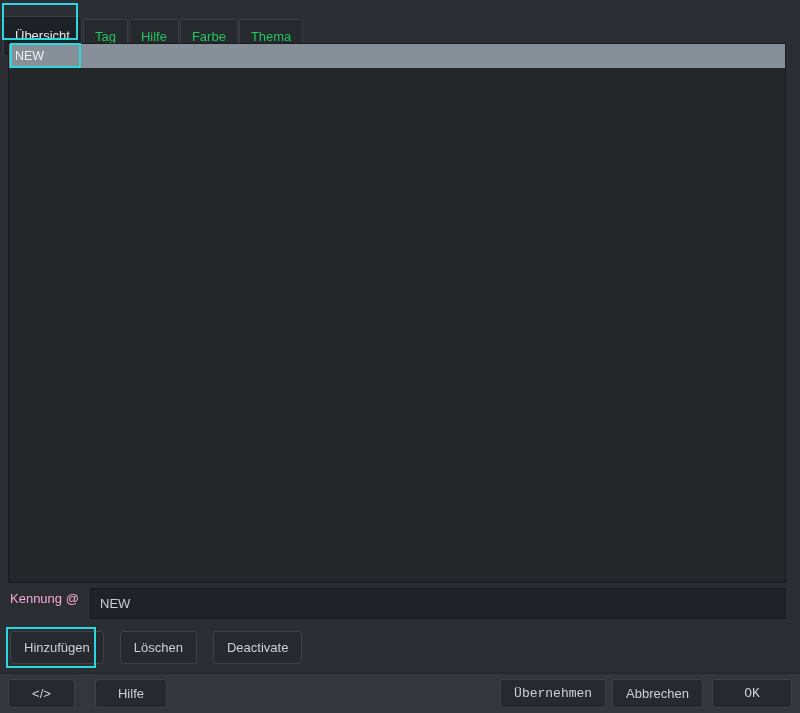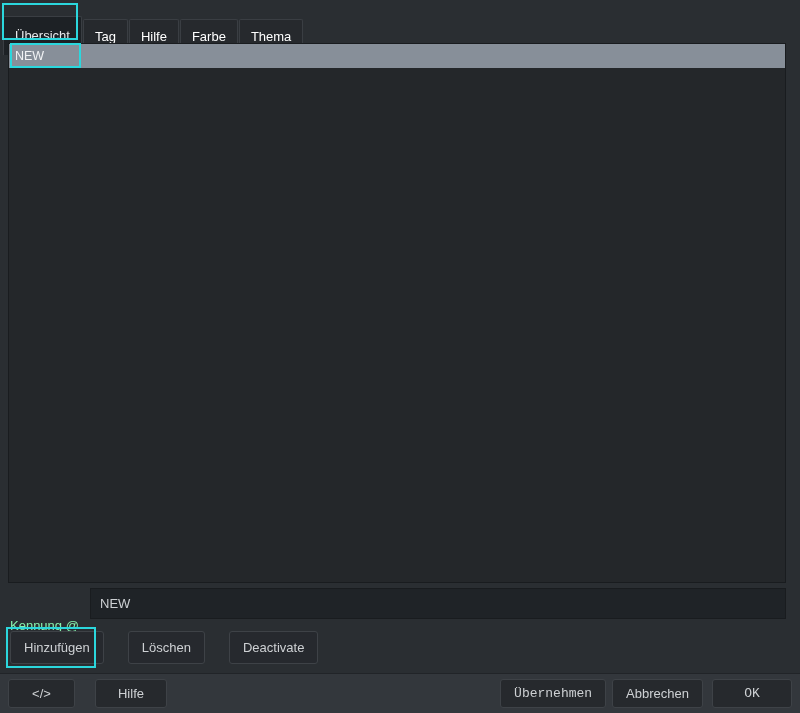--- a/index.html
+++ b/index.html
@@ -21,21 +21,21 @@
     display:flex;align-items:flex-end;
   }
   .tab{
     height:36px;line-height:34px;
     padding:0 11px;
     background:#26292d;
     border:1px solid #3a3e43;
     border-bottom:none;
     border-radius:2px 2px 0 0;
     margin-right:1px;
-    color:#ffffff;
+    color:#22c55e;
     cursor:default;
     white-space:nowrap;
   }
   .tab.active{
     height:39px;line-height:37px;
     background:#1d2125;
     color:#e6e8ea;
   }
 
   
@@ -50,22 +50,21 @@
     font-size:12.5px;
   }
   .list-row.selected{
     background:#878f99;
     color:#f1f3f5;
   }
 
   
   .form-label{
     position:absolute;left:10px;top:591px;
-    color:#86efac;
-    margin-top:27px;
+    color:#f9a8d4;
   }
   .form-input{
     position:absolute;left:90px;top:588px;width:696px;height:31px;
     background:#1f2327;
     border:1px solid #191c1f;
     color:#cdd0d3;
     font-family:inherit;font-size:13px;
     padding:0 9px;
     outline:none;
   }
@@ -76,21 +75,21 @@
     border:1px solid #3e4247;
     border-radius:3px;
     color:#ced1d4;
     font-family:inherit;font-size:13px;
     padding:0 13px;
     cursor:default;
     white-space:nowrap;
   }
   .actions-row{
     position:absolute;left:10px;top:631px;
-    display:flex;gap:24px;
+    display:flex;gap:16px;
   }
   .actions-row .btn{height:33px;}
 
   
   .bottom-bar{
     position:absolute;left:0;right:0;bottom:0;height:40px;
     background:#33373c;
     border-top:1px solid #212428;
     display:flex;align-items:center;
     padding:0 8px;

